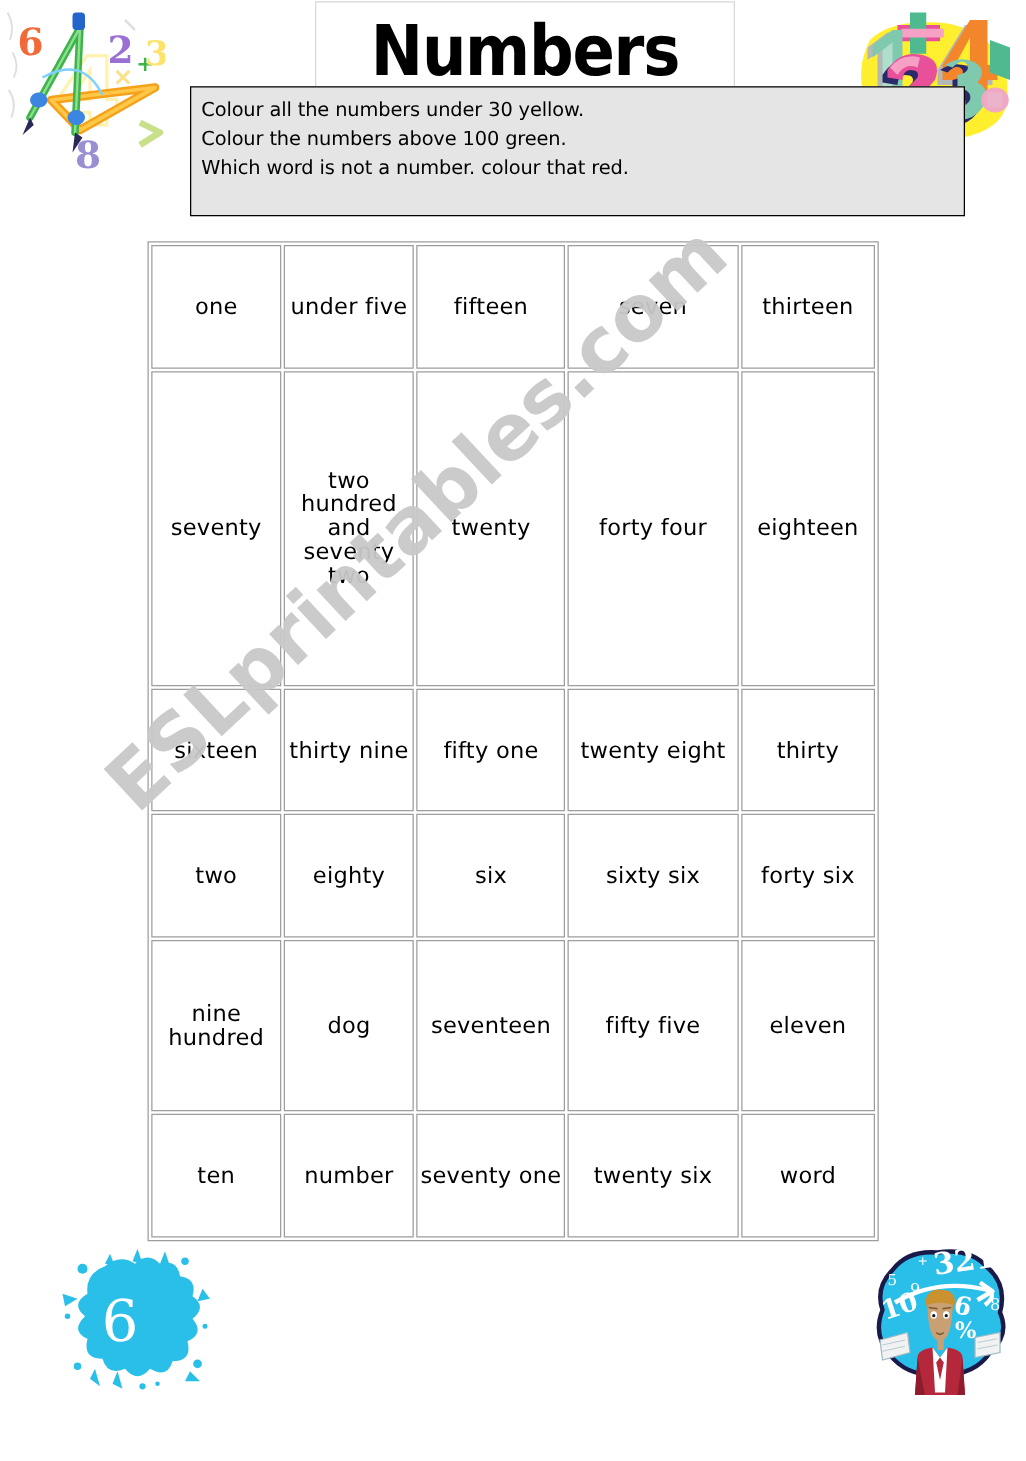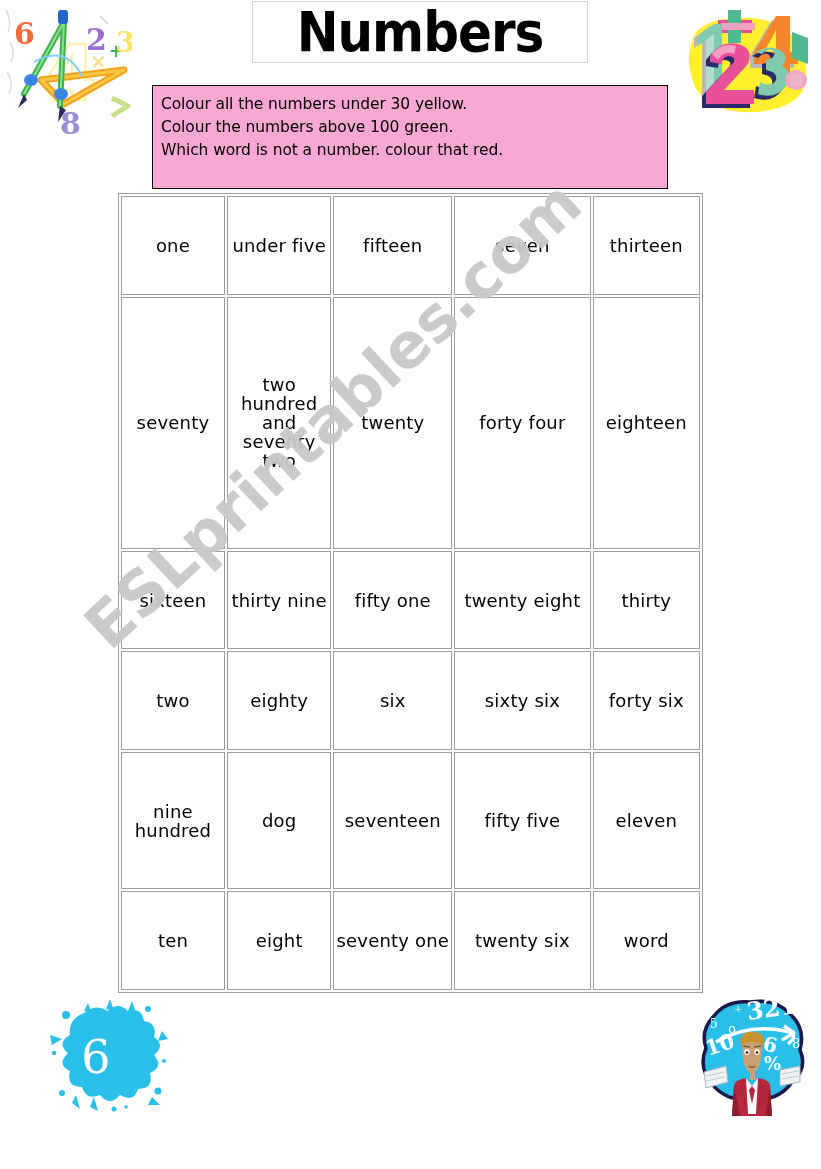--- a/index.html
+++ b/index.html
@@ -18,21 +18,21 @@
     background: #ffffff;
     overflow: hidden;
   }
 
   
   #title-box {
     position: absolute;
     left: 252px;
     top: 1px;
     width: 336px;
-    height: 62px;
+    height: 80px;
     border: 1px solid #d8d8d8;
     box-sizing: border-box;
     display: flex;
     align-items: center;
     justify-content: center;
   }
   #page-title {
     font-family: "DejaVu Sans", sans-serif;
     font-size: 50px;
     font-weight: 700;
@@ -40,26 +40,26 @@
     color: #000000;
     line-height: 1;
     white-space: nowrap;
     transform: scaleY(1.12);
   }
 
   
   #instructions-box {
     position: absolute;
     left: 152px;
-    top: 85px;
-    width: 516px;
+    top: 69px;
+    width: 620px;
     height: 104px;
     border: 1px solid #000000;
     box-sizing: border-box;
-    background: #f9a8d4;
+    background: #e5e5e5;
     padding: 7px 0 0 8px;
     z-index: 6;
   }
   .instruction-line {
     font-family: "DejaVu Sans", sans-serif;
     font-size: 15.5px;
     color: #000000;
     line-height: 23px;
     white-space: nowrap;
     letter-spacing: -0.1px;
@@ -300,21 +300,21 @@
           </tr>
           <tr>
             <td>nine<br>hundred</td>
             <td>dog</td>
             <td>seventeen</td>
             <td>fifty five</td>
             <td>eleven</td>
           </tr>
           <tr>
             <td>ten</td>
-            <td>eight</td>
+            <td>number</td>
             <td>seventy one</td>
             <td>twenty six</td>
             <td>word</td>
           </tr>
         </tbody>
     </table>
   </div>
 
   <div id="watermark">
     <div id="watermark-text">ESLprintables.com</div>

